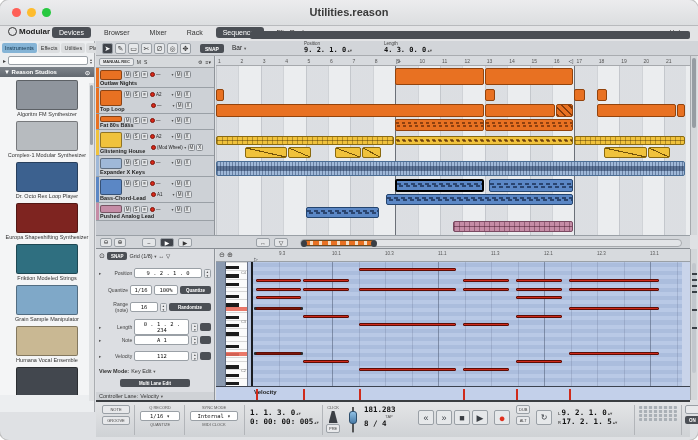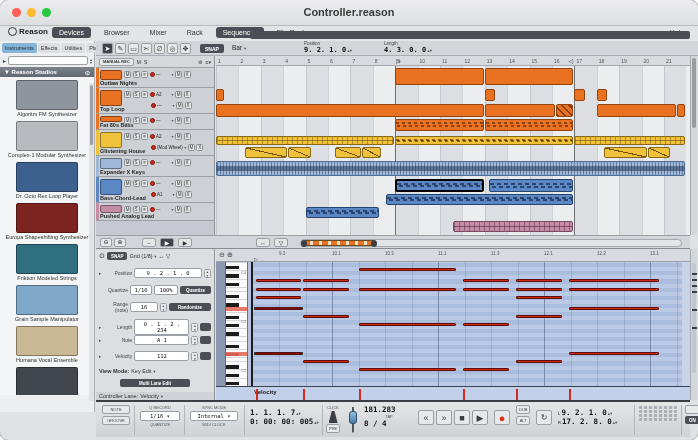--- a/index.html
+++ b/index.html
@@ -140,25 +140,25 @@
 </style>
 </head>
 <body>
 
 <div class="win">
 
   <div class="titlebar">
     <div class="tl r"></div>
     <div class="tl y"></div>
     <div class="tl g"></div>
-    <div class="wintitle">Controller.reason</div>
+    <div class="wintitle">Utilities.reason</div>
   </div>
 
   <div class="menubar">
-    <div class="brand"><span class="logo"></span><span>Reason</span></div>
+    <div class="brand"><span class="logo"></span><span>Modular</span></div>
     <div id="menu-items">
         <div class="menu-chip active">Devices</div>
         <div class="menu-chip">Browser</div>
         <div class="menu-chip">Mixer</div>
         <div class="menu-chip">Rack</div>
         <div class="menu-chip active">Sequencer</div>
         <div class="menu-chip">Flip Rack</div>
       </div>
     <div class="help">Help</div>
   </div>
@@ -686,21 +686,21 @@
       <div>QUANTIZE</div>
     </div>
     <div class="sep" style="left:88px;"></div>
     <div class="tsec" style="left:92px; width:52px; text-align:center;">
       <div>SYNC MODE</div>
       <div class="valbox" style="margin:1px 2px;"><span>Internal</span> ▾</div>
       <div>MIDI CLOCK</div>
     </div>
     <div class="sep" style="left:148px;"></div>
     <div class="tsec" style="left:154px; width:70px;">
-      <div style="margin-top:3px;"><span class="tbig">1.  1.  1.   7</span> <span class="tri">▴▾</span></div>
+      <div style="margin-top:3px;"><span class="tbig">1.  1.  3.   0</span> <span class="tri">▴▾</span></div>
       <div><span class="tbig">0: 00: 00: 005</span> <span class="tri">▴▾</span></div>
     </div>
     <div class="sep" style="left:226px;"></div>
     <div class="tsec" style="left:230px; text-align:center;">
       <div>CLICK</div>
       <div class="metro" style="margin:1px auto;"></div>
       <div class="tchip">PRE</div>
     </div>
     <div class="fader" style="left:252px; top:5px;">
       <div class="track"></div>
@@ -716,21 +716,21 @@
     <div class="tbtn" style="left:358px;">■</div>
     <div class="tbtn" style="left:376px;">▶</div>
     <div class="tbtn rec" style="left:398px;">●</div>
     <div class="tsec" style="left:420px;">
       <div class="tchip" style="margin-bottom:2px;">DUB</div>
       <div class="tchip">ALT</div>
     </div>
     <div class="tbtn" style="left:440px; font-size:8px;">↻</div>
     <div class="tsec" style="left:462px; width:72px;">
       <div style="margin-top:3px;"><b>L</b> <span class="tbig">9.  2.  1.  0</span> <span class="tri">▴▾</span></div>
-      <div><b>R</b> <span class="tbig">17.  2.  8.  0</span> <span class="tri">▴▾</span></div>
+      <div><b>R</b> <span class="tbig">17.  2.  1.  5</span> <span class="tri">▴▾</span></div>
     </div>
     <div class="sep" style="left:538px;"></div>
     <div class="tsec" style="left:543px; width:38px;">
       <div class="meterrow"></div>
         <div class="meterrow"></div>
         <div class="meterrow"></div>
         <div class="meterrow"></div>
     </div>
     <div class="sep" style="left:585px;"></div>
     <div class="tsec" style="left:589px; text-align:center;">

